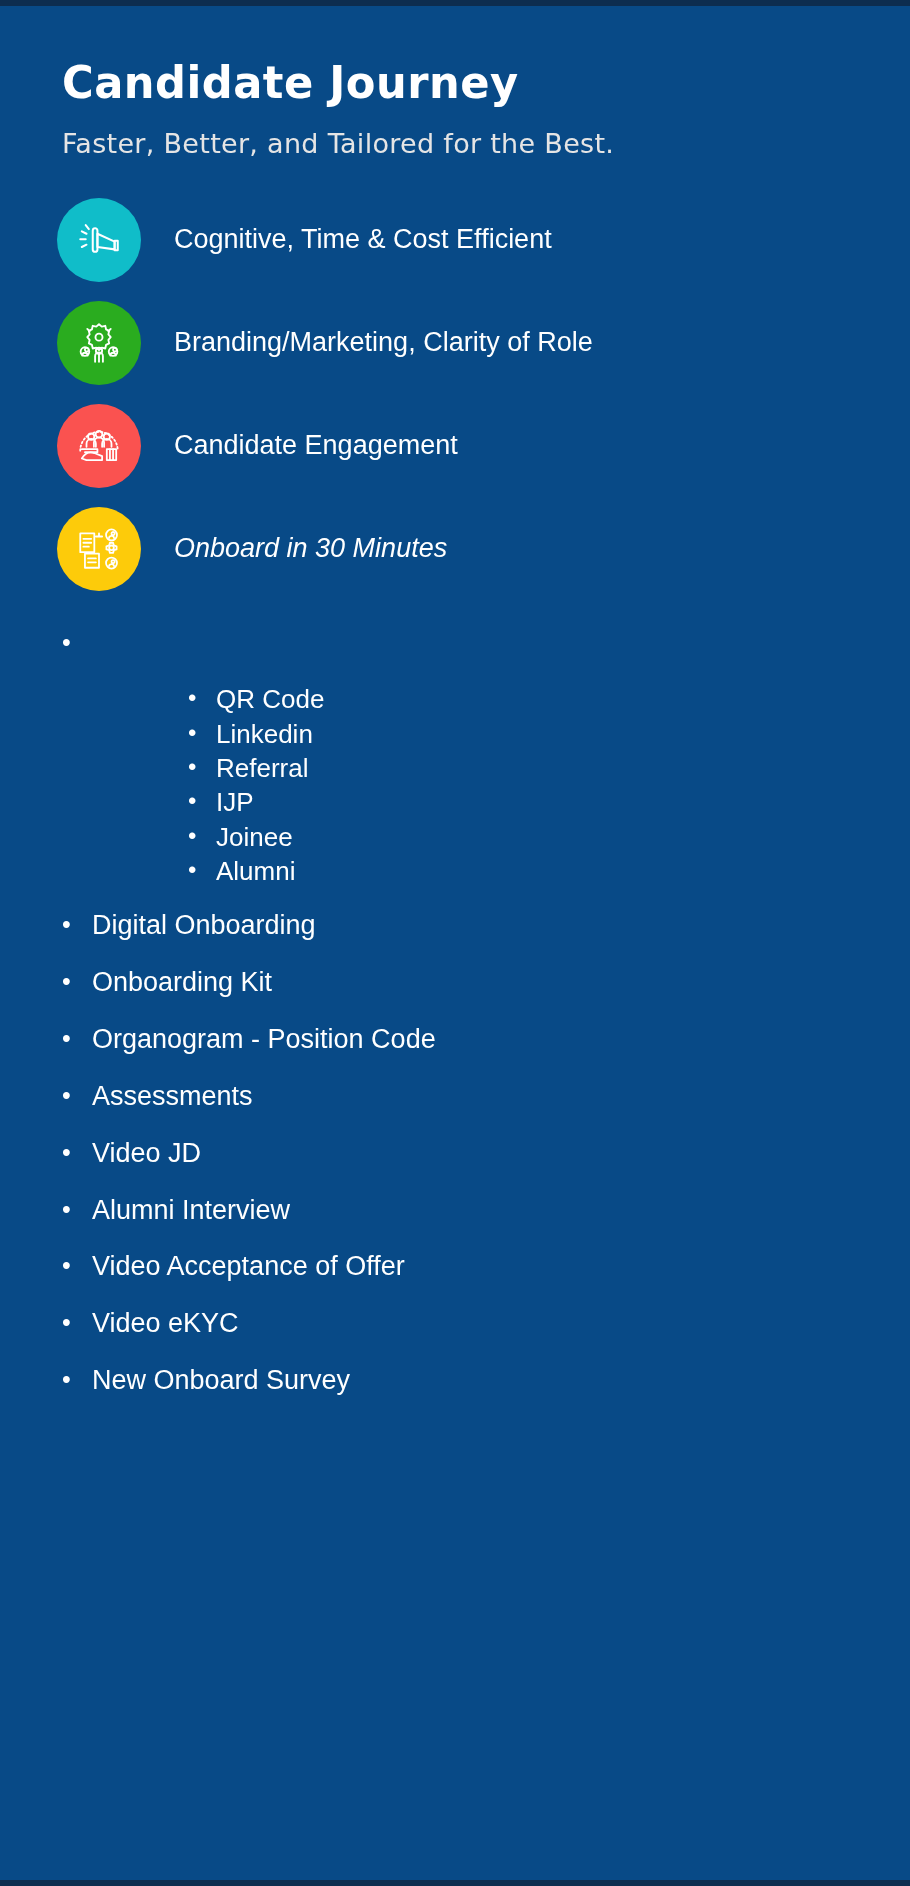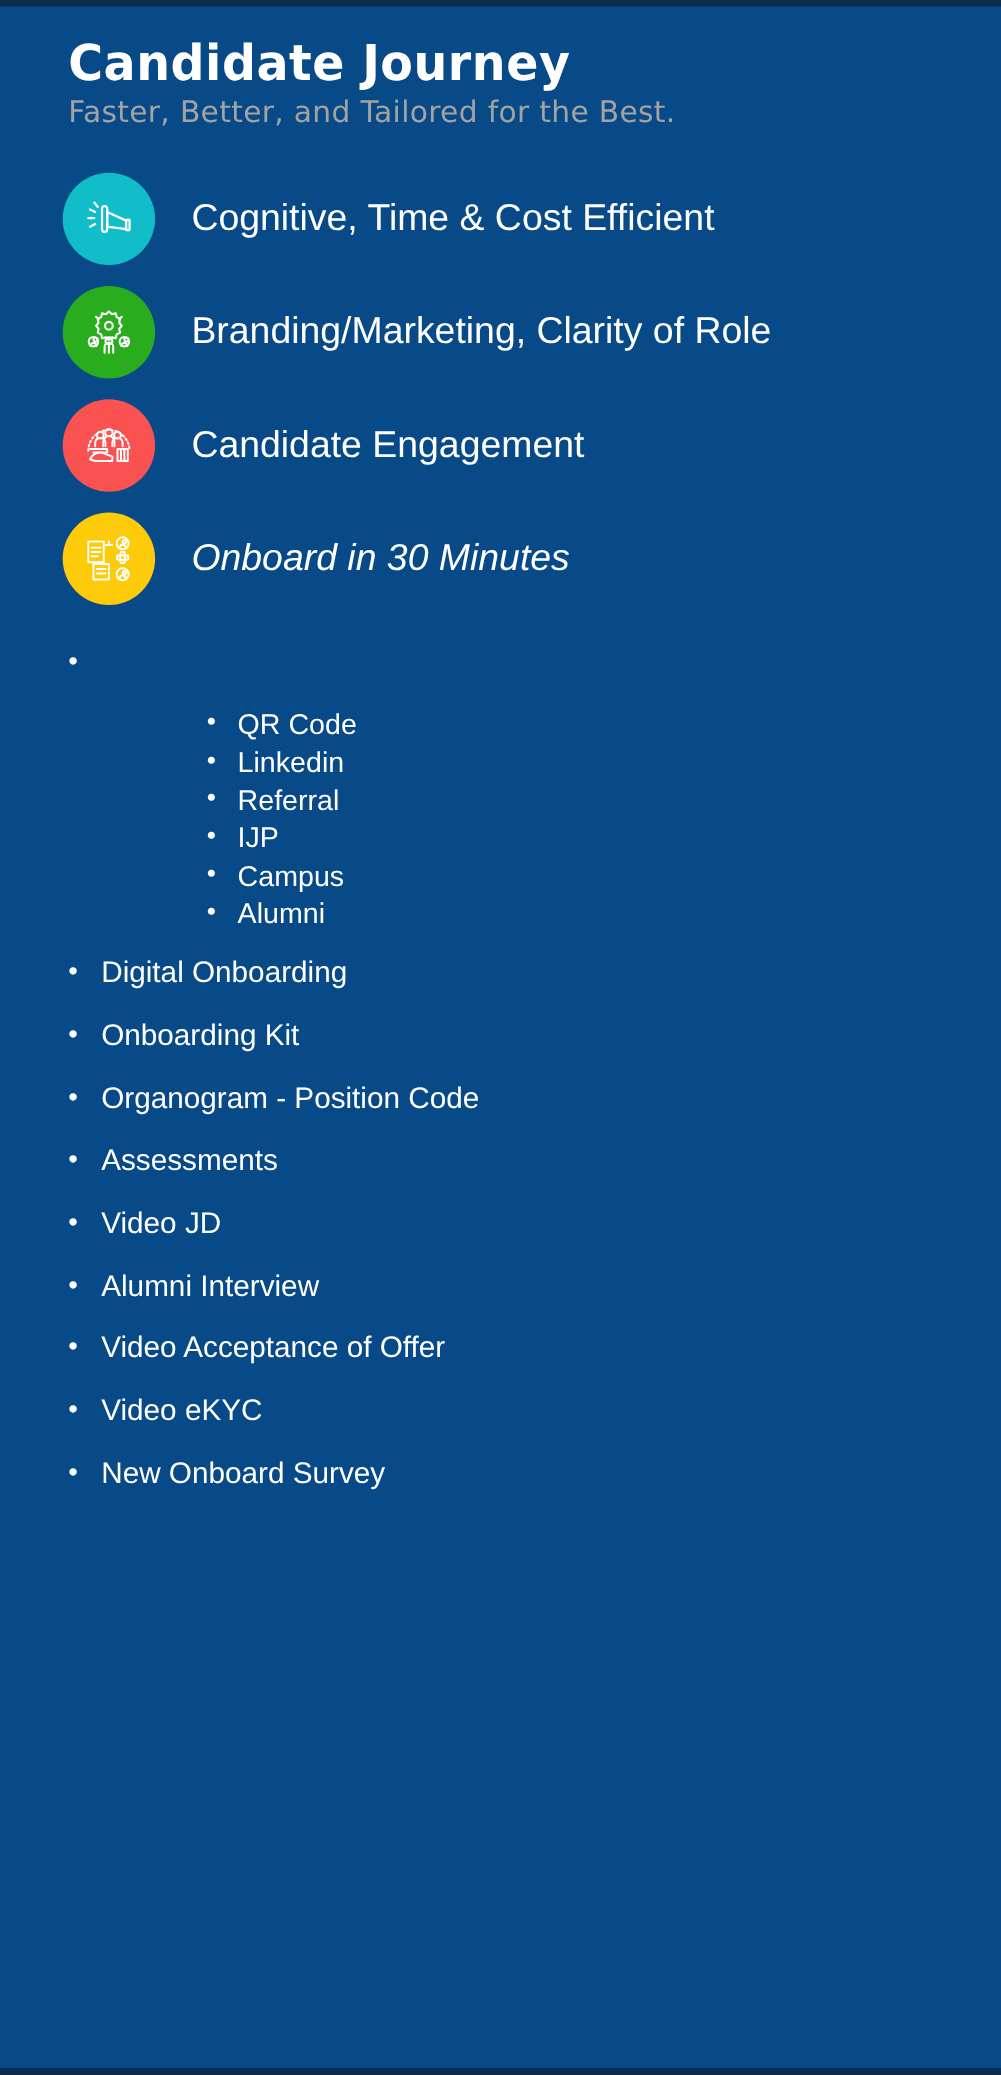--- a/index.html
+++ b/index.html
@@ -17,40 +17,40 @@
     height: 1886px;
     background: #084a87;
     box-sizing: border-box;
     border-top: 6px solid #0d2d4f;
     border-bottom: 6px solid #0d2d4f;
     overflow: hidden;
   }
 
   
   .header {
-    padding: 28px 0 0 62px;
+    padding: 53px 0 0 62px;
   }
   .title {
     color: #ffffff;
     font-family: "DejaVu Sans", sans-serif;
     font-size: 45px;
     font-weight: bold;
     letter-spacing: 0.5px;
     line-height: 1.05;
     margin: 0;
     transform: scaleX(0.96);
     transform-origin: left center;
   }
   .subtitle {
-    color: #a3a3a3;
+    color: #e5e5e5;
     font-family: "DejaVu Sans", sans-serif;
     font-size: 27px;
     font-weight: normal;
     letter-spacing: 0.3px;
-    margin: 7px 0 0 0;
+    margin: 23px 0 0 0;
     line-height: 1.1;
   }
 
   
   .badges {
     margin-top: 38px;
     padding-left: 57px;
   }
   .badge-row {
     display: flex;
@@ -69,21 +69,21 @@
     justify-content: center;
     box-sizing: border-box;
   }
   .badge-circle svg {
     width: 50px;
     height: 50px;
     display: block;
   }
   .badge-label {
     color: #ffffff;
-    font-size: 34px;
+    font-size: 27px;
     line-height: 1.15;
     margin-left: 33px;
     white-space: nowrap;
   }
 
   
   .bullets {
     margin-top: 36px;
     padding-left: 62px;
   }
@@ -236,21 +236,21 @@
       <div class="sub-item">
         <span class="dot">•</span>
         <span>Referral</span>
       </div>
       <div class="sub-item">
         <span class="dot">•</span>
         <span>IJP</span>
       </div>
       <div class="sub-item">
         <span class="dot">•</span>
-        <span>Campus</span>
+        <span>Joinee</span>
       </div>
       <div class="sub-item">
         <span class="dot">•</span>
         <span>Alumni</span>
       </div>
     </div>
 
     <div class="bullet-item">
       <span class="dot">•</span>
       <span>Digital Onboarding</span>

